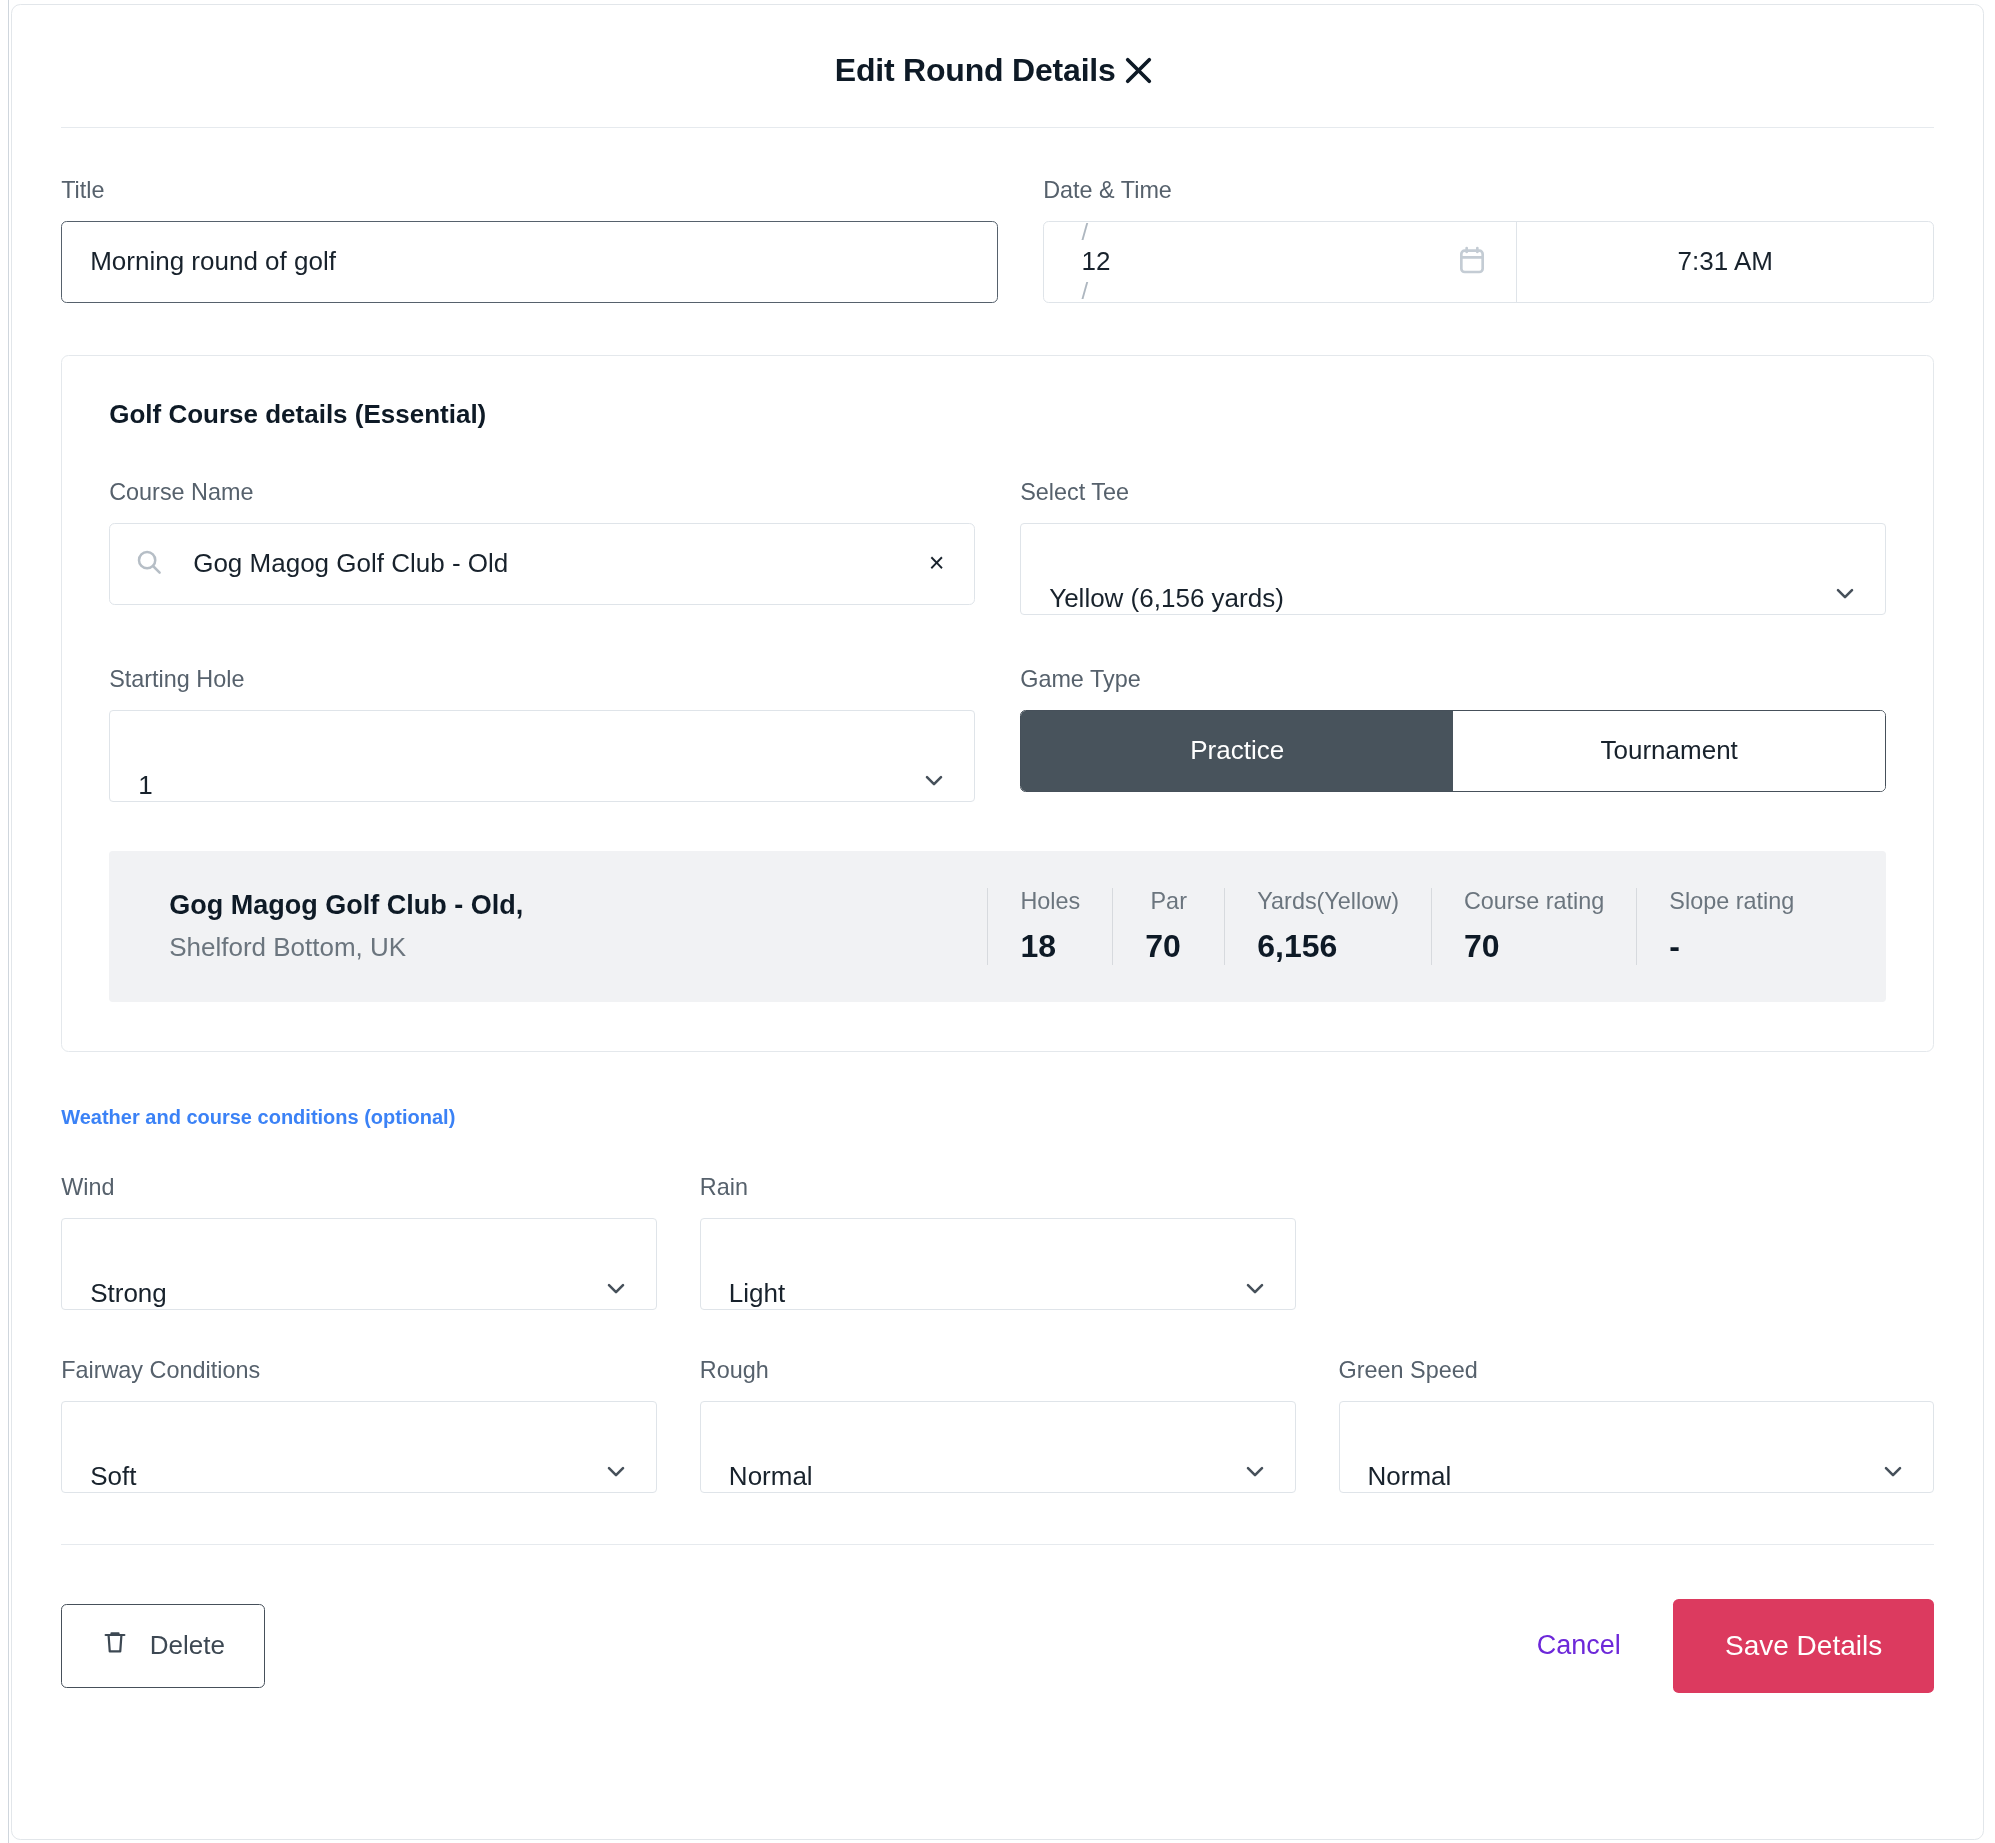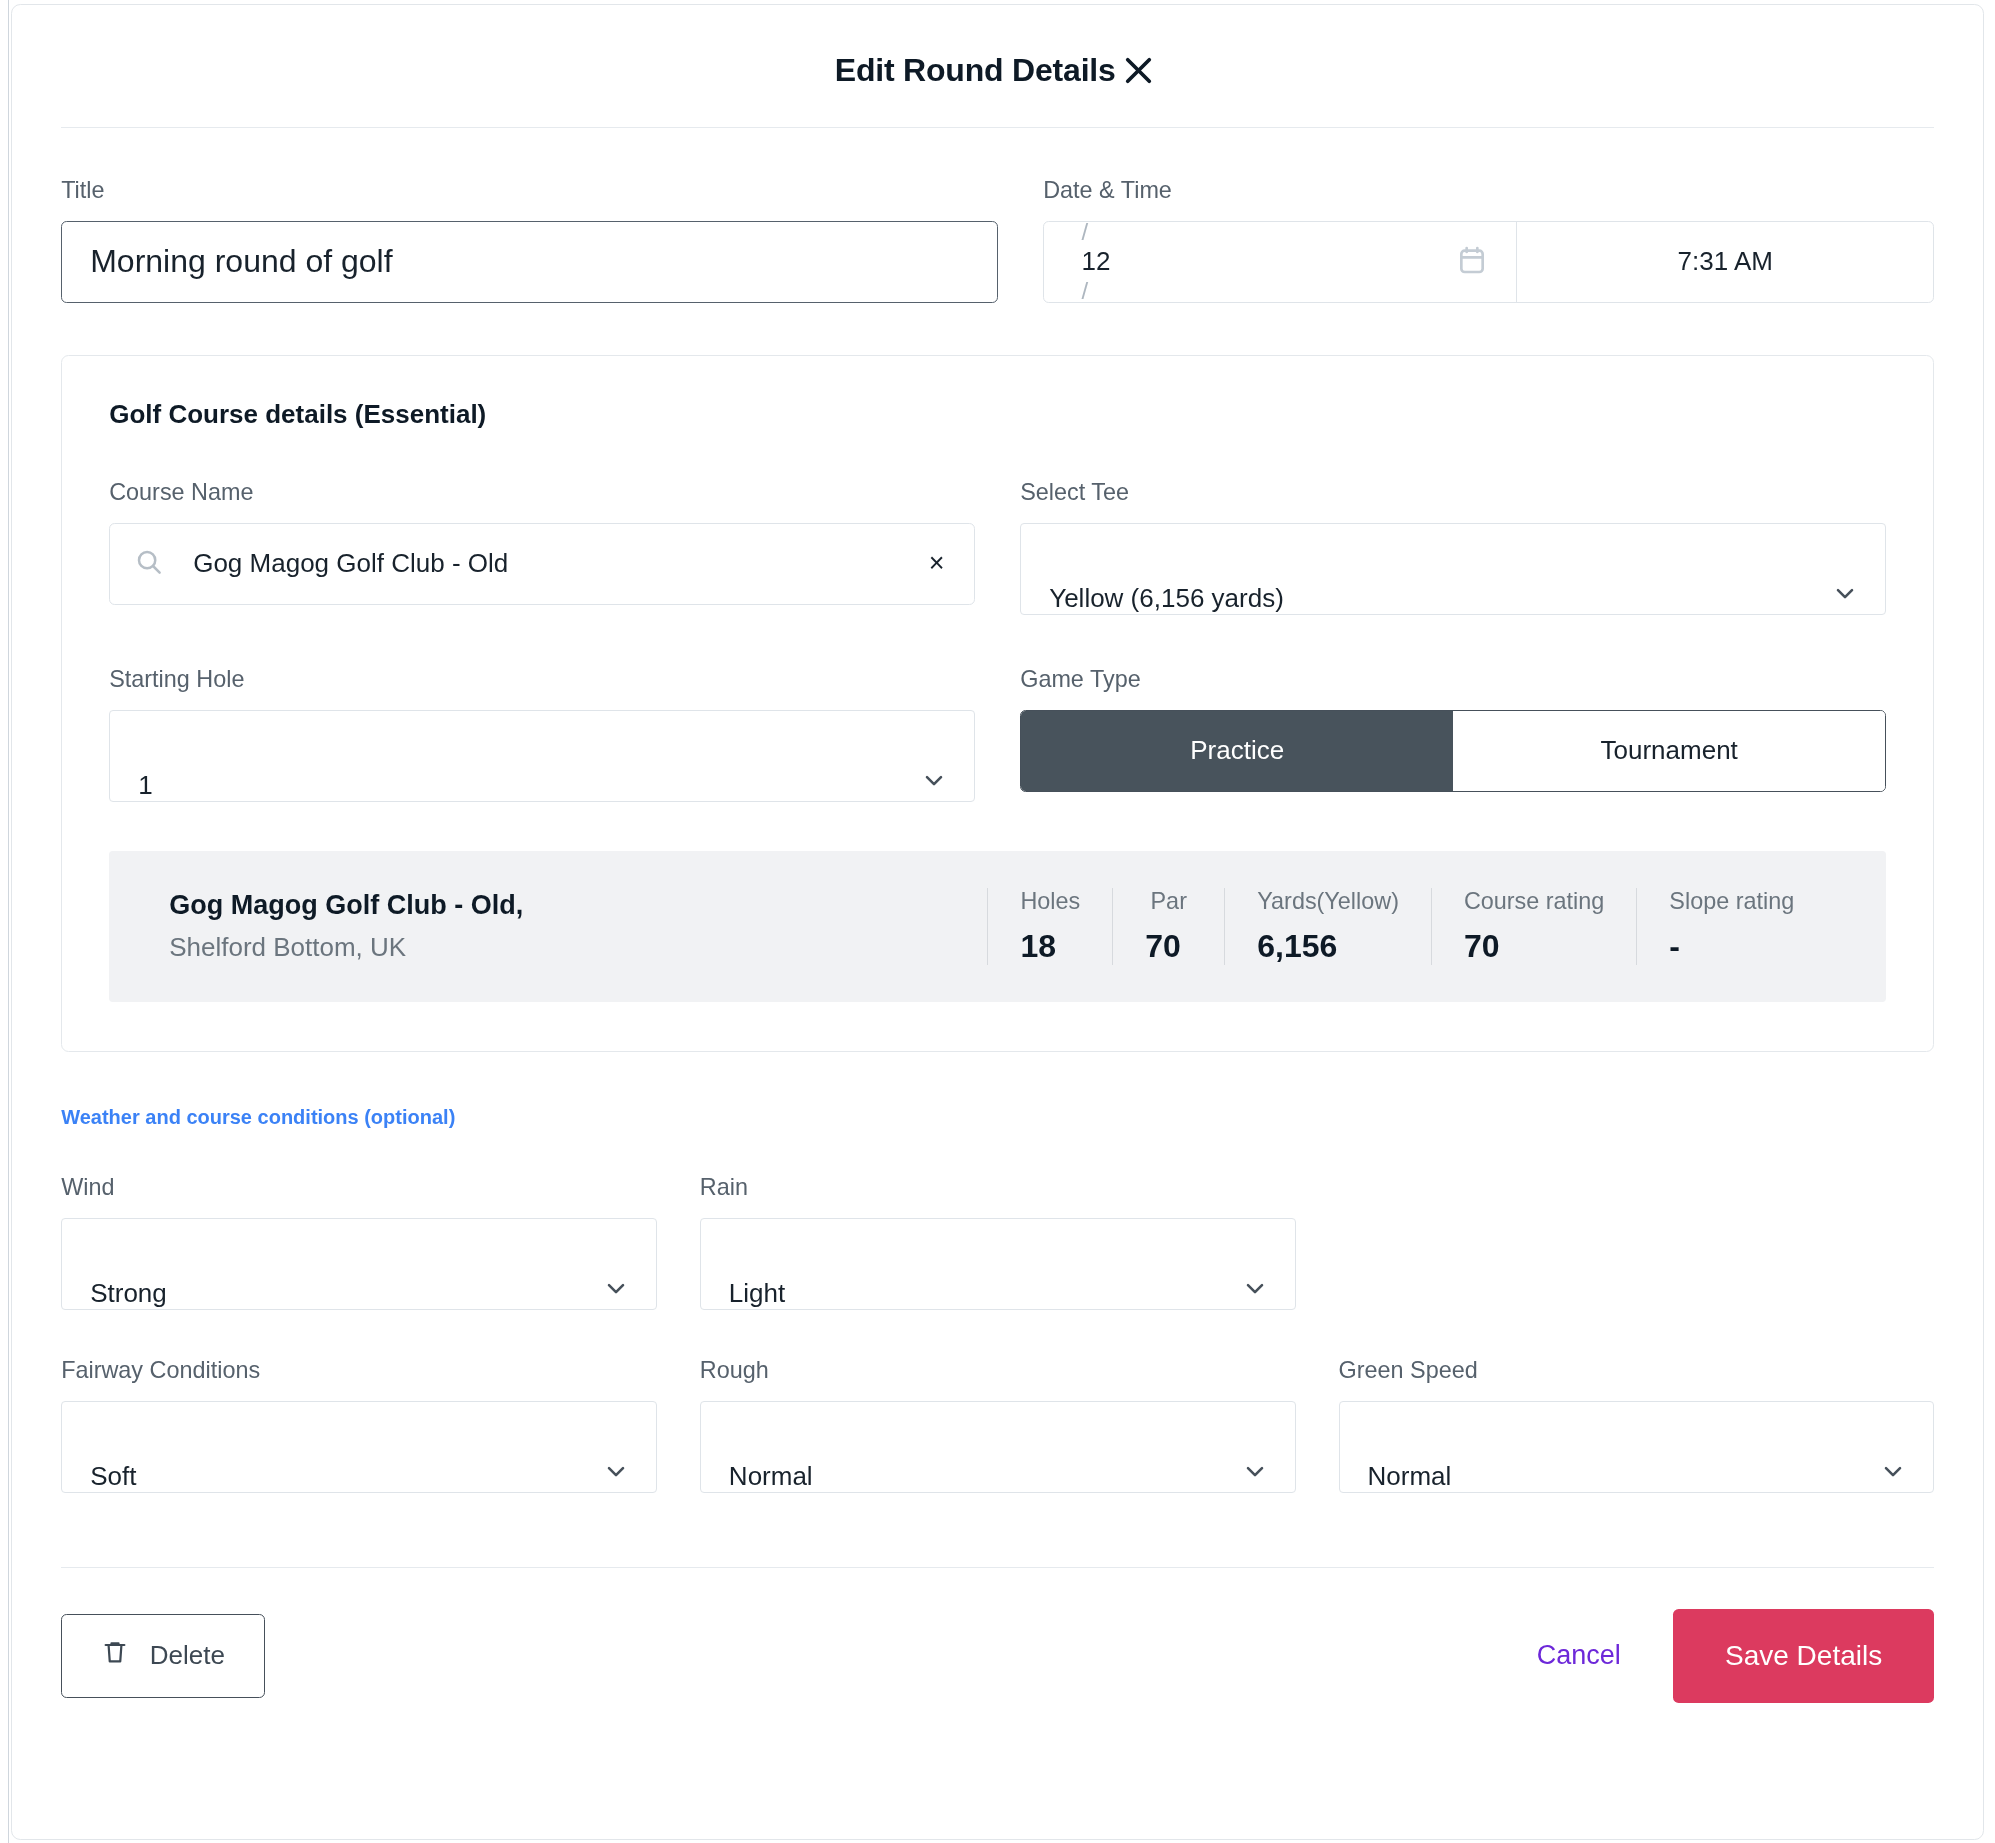--- a/index.html
+++ b/index.html
@@ -61,21 +61,21 @@
     color: #56616c;
     margin-bottom: 17px;
     display: block;
   }
   .text-input {
     width: 100%;
     height: 82px;
     border: 0.9px solid #dfe4e9;
     border-radius: 5.6px;
     background: #ffffff;
-    font-size: 32px;
+    font-size: 26px;
     color: #18222c;
     padding: 0 28px;
     display: flex;
     align-items: center;
     font-family: "Liberation Sans", sans-serif;
   }
   .text-input.focused {
     border: 1.9px solid #56616c;
   }
 
@@ -255,23 +255,23 @@
     color: #3b82f6;
     margin-top: 54px;
     margin-bottom: 45px;
   }
   .weather-row { display: flex; gap: 43px; }
   .weather-row + .weather-row { margin-top: 47px; }
   .weather-col { width: 603px; }
 
   
   .footer {
-    margin-top: 74px;
+    margin-top: 51px;
     border-top: 0.9px solid #e6eaee;
-    padding-top: 41px;
+    padding-top: 54px;
     display: flex;
     align-items: center;
   }
   .delete-btn {
     display: flex;
     align-items: center;
     gap: 20.6px;
     height: 84px;
     padding: 0 39px;
     border: 0.9px solid #46505a;

